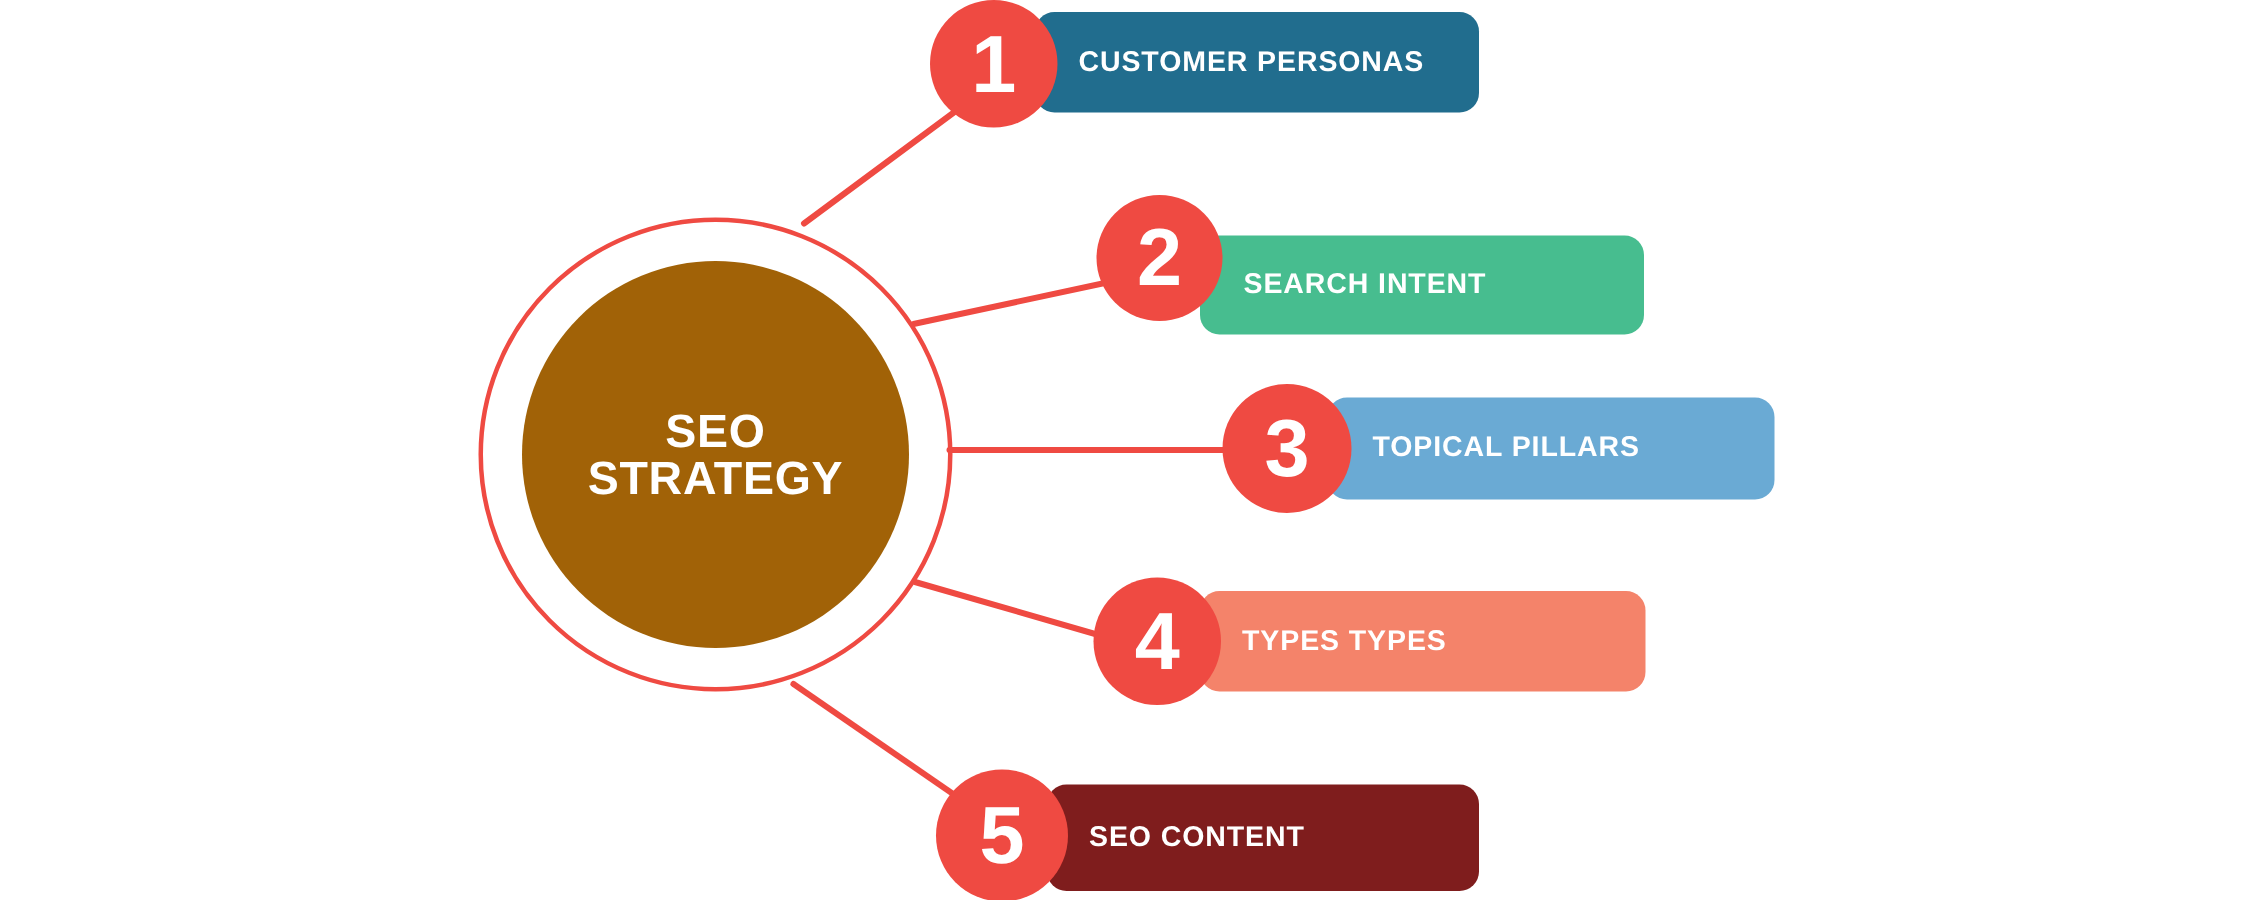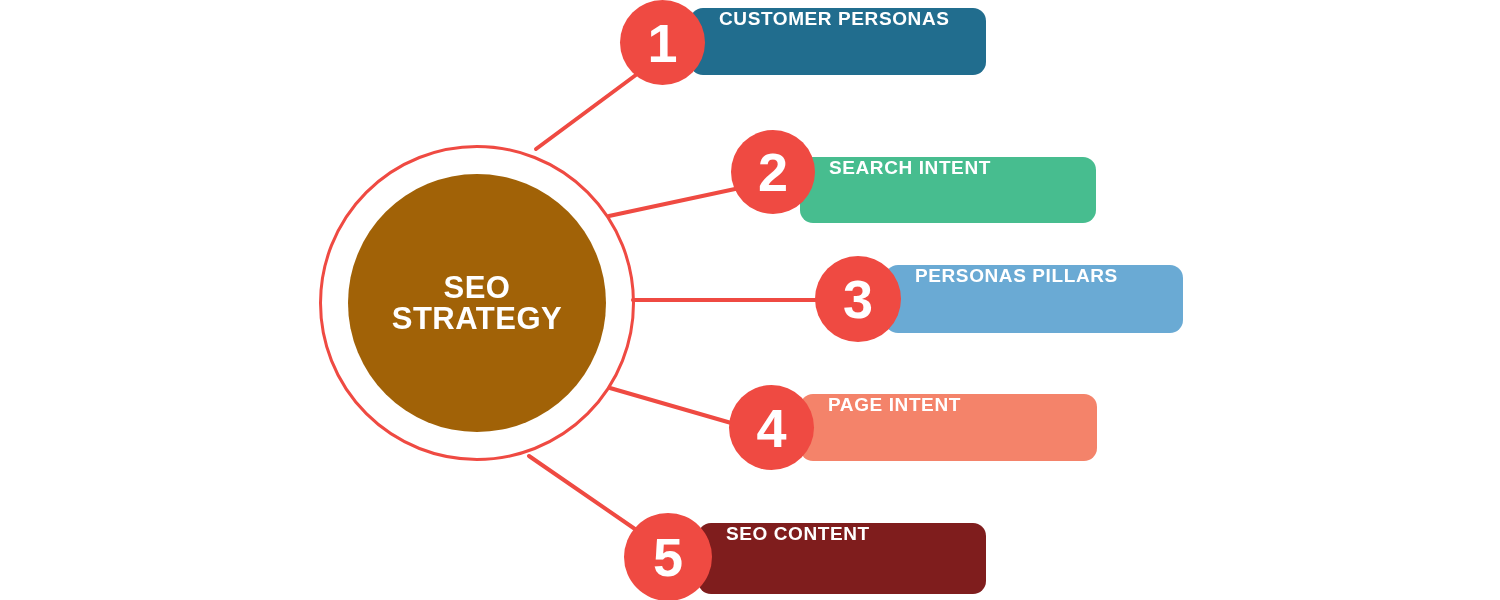--- a/index.html
+++ b/index.html
@@ -69,20 +69,21 @@
   }
   
   .row {
     position: absolute;
     z-index: 2;
   }
   .bar {
     position: absolute;
     border-radius: 13px;
     display: flex;
+    align-items: center;
     box-sizing: border-box;
     z-index: 2;
   }
   .bar-label {
     color: #ffffff;
     font-weight: bold;
     font-size: 19px;
     letter-spacing: 0.6px;
     white-space: nowrap;
   }
@@ -137,30 +138,30 @@
     <div class="bar" id="bar2" style="left: 800px; top: 157px; width: 296px; height: 66px; background: rgb(71, 189, 143); padding-left: 29px;">
       <span class="bar-label" style="color: rgb(255, 255, 255);">SEARCH INTENT</span>
     </div>
     <div class="num-circle" id="num2" style="left: 731px; top: 130px; width: 84px; height: 84px; background: rgb(239, 74, 66);">
       <span>2</span>
     </div>
   </div>
 
   <div class="row">
     <div class="bar" id="bar3" style="left: 885px; top: 265px; width: 298px; height: 68px; background: rgb(106, 170, 212); padding-left: 30px;">
-      <span class="bar-label" style="color: rgb(255, 255, 255);">PERSONAS PILLARS</span>
+      <span class="bar-label" style="color: rgb(255, 255, 255);">TOPICAL PILLARS</span>
     </div>
     <div class="num-circle" id="num3" style="left: 815px; top: 256px; width: 86px; height: 86px; background: rgb(239, 74, 66);">
       <span>3</span>
     </div>
   </div>
 
   <div class="row">
     <div class="bar" id="bar4" style="left: 800px; top: 394px; width: 297px; height: 67px; background: rgb(244, 131, 106); padding-left: 28px;">
-      <span class="bar-label" style="color: rgb(255, 255, 255);">PAGE INTENT</span>
+      <span class="bar-label" style="color: rgb(255, 255, 255);">TYPES TYPES</span>
     </div>
     <div class="num-circle" id="num4" style="left: 729px; top: 385px; width: 85px; height: 85px; background: rgb(239, 74, 66);">
       <span>4</span>
     </div>
   </div>
 
   <div class="row">
     <div class="bar" id="bar5" style="left: 698px; top: 523px; width: 288px; height: 71px; background: #7f1d1d; padding-left: 28px;">
       <span class="bar-label" style="color: rgb(255, 255, 255);">SEO CONTENT</span>
     </div>

